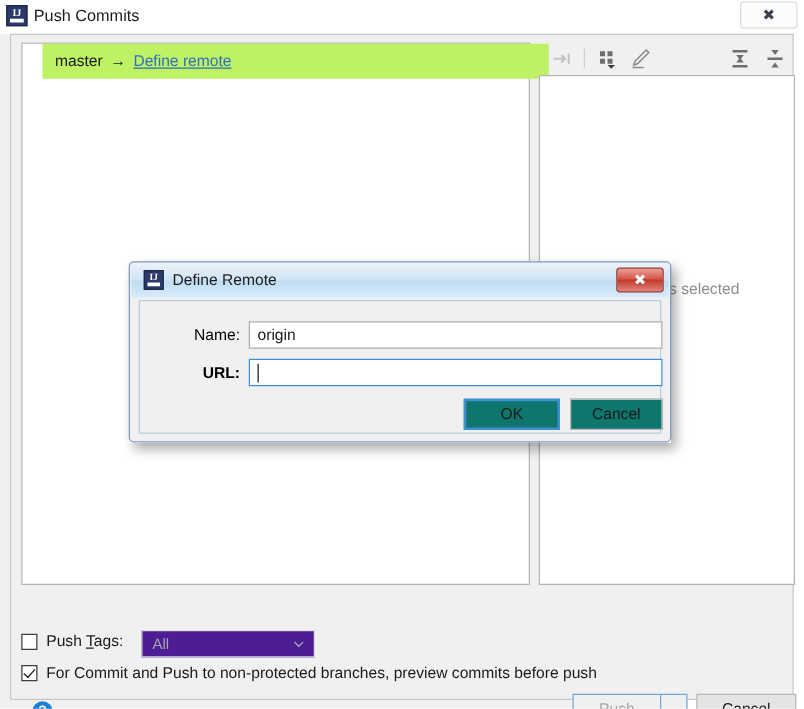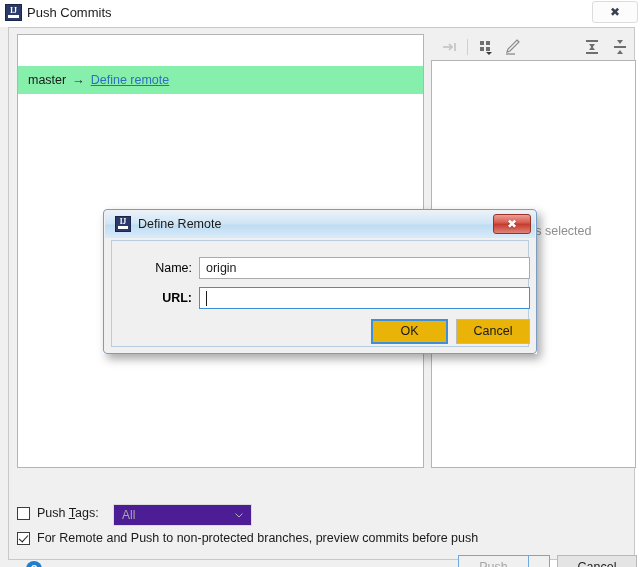--- a/index.html
+++ b/index.html
@@ -97,28 +97,27 @@
 
   
   .left-panel {
     position: absolute; left: 8px; top: 6px;
     width: 407px; height: 434px;
     background: #ffffff;
     border: 1px solid #b4b4b4;
     box-sizing: border-box;
   }
   .branch-row {
-    position: absolute; left: 0; top: 0;
+    position: absolute; left: 16px; top: 0;
     width: 100%; height: 28px;
-    background: #86efac;
+    background: #bef264;
     box-sizing: border-box;
     display: flex; align-items: center;
     padding-left: 10px;
     cursor: pointer;
-    margin-top: 31px;
   }
   .branch-name { font-size: 12.5px; color: #1a1a1a; }
   .branch-arrow { margin: 0 6px; font-size: 12.5px; color: #1a1a1a; }
   .branch-link {
     font-size: 12.5px; color: #2f6fbd;
     text-decoration: underline; cursor: pointer;
   }
 
   
   .right-toolbar {
@@ -354,21 +353,21 @@
   .field-url  { top: 46px; border: 1px solid #3d8fd6; }
   .caret {
     position: absolute; left: 6px; top: 3px;
     width: 1px; height: 15px;
     background: #1a1a1a;
   }
 
   .modal-btn {
     position: absolute;
     height: 25px;
-    background: #eab308;
+    background: #0f766e;
     border: 1px solid #b9b9b9;
     box-sizing: border-box;
     font-size: 12.5px; color: #1a1a1a;
     text-align: center; line-height: 23px;
     cursor: pointer;
   }
   .ok-btn {
     left: 259px; top: 78px; width: 77px;
     border: 2px solid #3d8fd6;
     line-height: 21px;
@@ -460,21 +459,21 @@
 
     <div class="combo">
       <div class="combo-text">All</div>
       <svg class="combo-arrow" viewBox="0 0 8 5">
         <path d="M0.5 0.5 L4 4 L7.5 0.5" stroke="#b0b0b0" stroke-width="1" fill="none"></path>
       </svg>
     </div>
 
     <div class="opt-row opt-preview">
       <div class="cb checked"></div>
-      <div class="opt-label">For Remote and Push to non-protected branches, preview commits before push</div>
+      <div class="opt-label">For Commit and Push to non-protected branches, preview commits before push</div>
     </div>
 
     <div class="help-icon">
       <span>?</span>
     </div>
 
     <div class="push-group">
       <div class="push-main">Push</div>
       <div class="push-divider"></div>
       <div class="push-arrow"></div>

